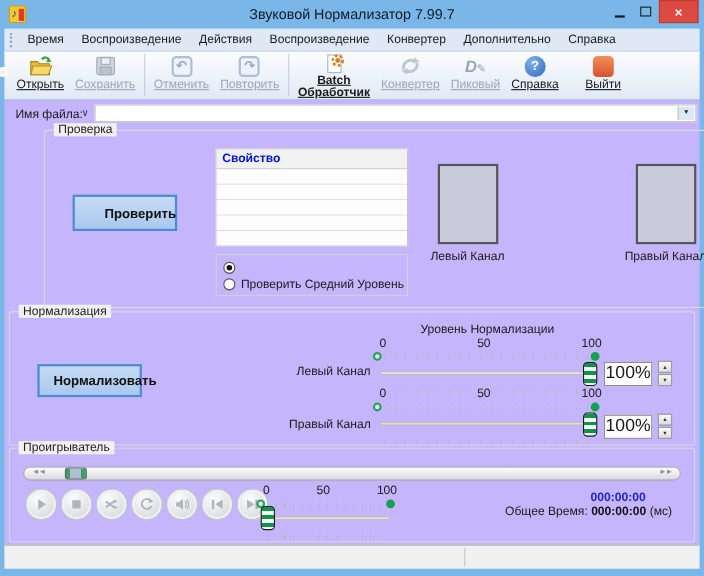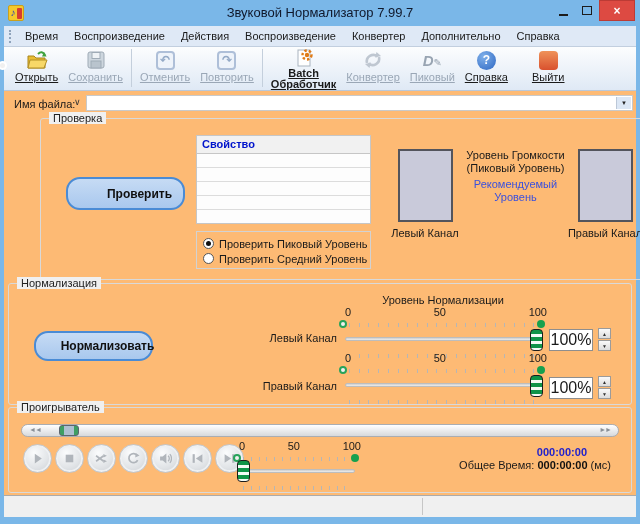--- a/index.html
+++ b/index.html
@@ -42,36 +42,36 @@
     font-size:12px;font-weight:bold;}
   .ic-help{width:19px;height:19px;border-radius:50%;
     background:radial-gradient(circle at 35% 30%,#7fb0ea,#2c66c2);color:#fff;font-size:12px;
     font-weight:bold;display:flex;align-items:center;justify-content:center;}
   .ic-exit{width:19px;height:19px;border-radius:4px;background:linear-gradient(#ef9259,#d9512e);
     display:flex;align-items:center;justify-content:center;}
   .ic-exit .ring{width:9px;height:9px;border:2px solid #fff;border-radius:50%;box-sizing:border-box;}
   .ic-editor{font-size:15px;font-weight:bold;font-style:italic;color:#98a4b2;}
   .ic-editor .pencil{font-size:10px;font-style:normal;}
   
-  .main{position:absolute;top:91px;left:4px;right:4px;bottom:29px;background:#fdba74;
+  .main{position:absolute;top:91px;left:4px;right:4px;bottom:29px;background:#c4b5fd;
     font-size:11px;color:#1a1a1a;}
   .file-label{position:absolute;left:10px;top:7px;}
   .file-expander{position:absolute;left:70px;top:6px;font-size:9px;color:#333;}
   .file-combo{position:absolute;left:82px;right:3px;top:4px;height:16px;background:#fff;
     border:1px solid #c9c9c9;box-sizing:border-box;}
   .combo-arrow{position:absolute;right:1px;top:1px;bottom:1px;width:14px;background:#dce7f5;
     border-left:1px solid #bcc8d8;display:flex;align-items:center;justify-content:center;
     font-size:6px;color:#222;}
   .group{position:absolute;border:1px solid #d9d9d9;border-radius:3px;}
   .glabel{position:absolute;top:-7px;left:8px;background:#f0f0f0;padding:0 4px;font-size:11px;color:#222;}
   #g-check{left:4px;top:27px;width:622px;height:160px;margin-left:32px;}
   #g-norm{left:4px;top:192px;width:622px;height:120px;}
   #g-player{left:4px;top:316px;width:622px;height:84px;}
-  .big-btn{position:absolute;left:25px;width:119px;background:linear-gradient(#c6dbf4,#a9c8ee);
-    border:2px solid #4a8bd5;border-radius:14px;font-weight:bold;font-size:12px;color:#101010;
+  .big-btn{position:absolute;left:25px;width:95px;background:linear-gradient(#c6dbf4,#a9c8ee);
+    border:2px solid #4a8bd5;border-radius:0;font-weight:bold;font-size:12px;color:#101010;
     box-sizing:border-box;display:flex;align-items:center;justify-content:center;padding-left:28px;}
   #btn-check{top:58px;height:33px;}
   #btn-norm{top:47px;height:30px;}
   
   .ptable{position:absolute;left:155px;top:16px;width:175px;border:1px solid #c6c6c6;
     background:#fff;box-sizing:border-box;}
   .thead{height:17px;line-height:17px;background:#f1f1f1;border-bottom:1px solid #c6c6c6;
     color:#0014cc;font-weight:bold;padding-left:5px;font-size:11px;}
   .trow{height:13px;border-bottom:1px solid #dcdcdc;background:#fdfdfd;}
   .trow:last-child{border-bottom:none;}
@@ -273,33 +273,28 @@
         <div class="thead">Свойство</div>
         <div class="trow"></div>
         <div class="trow"></div>
         <div class="trow"></div>
         <div class="trow"></div>
         <div class="trow"></div>
       </div>
       <div class="radio-panel">
         <div class="radio-row">
           <span class="rdo on"></span>
-          <span>Проверить Пиковый Уровень</span>
         </div>
         <div class="radio-row">
           <span class="rdo"></span>
           <span>Проверить Средний Уровень</span>
         </div>
       </div>
       <div class="meter" id="meter-left"></div>
       <div class="meter" id="meter-right"></div>
-      <div class="caption-block">
-        <div>Уровень Громкости (Пиковый Уровень)</div>
-        <div class="cap-link">Рекомендуемый Уровень</div>
-      </div>
       <div class="meter-label" id="ml-left">Левый Канал</div>
       <div class="meter-label" id="ml-right">Правый Канал</div>
     </div>
 
     <div class="group" id="g-norm">
       <span class="glabel">Нормализация</span>
       <div class="big-btn" id="btn-norm">Нормализовать</div>
       <div class="norm-caption">Уровень Нормализации</div>
 
       <div class="chan-label" id="cl-left">Левый Канал</div>

